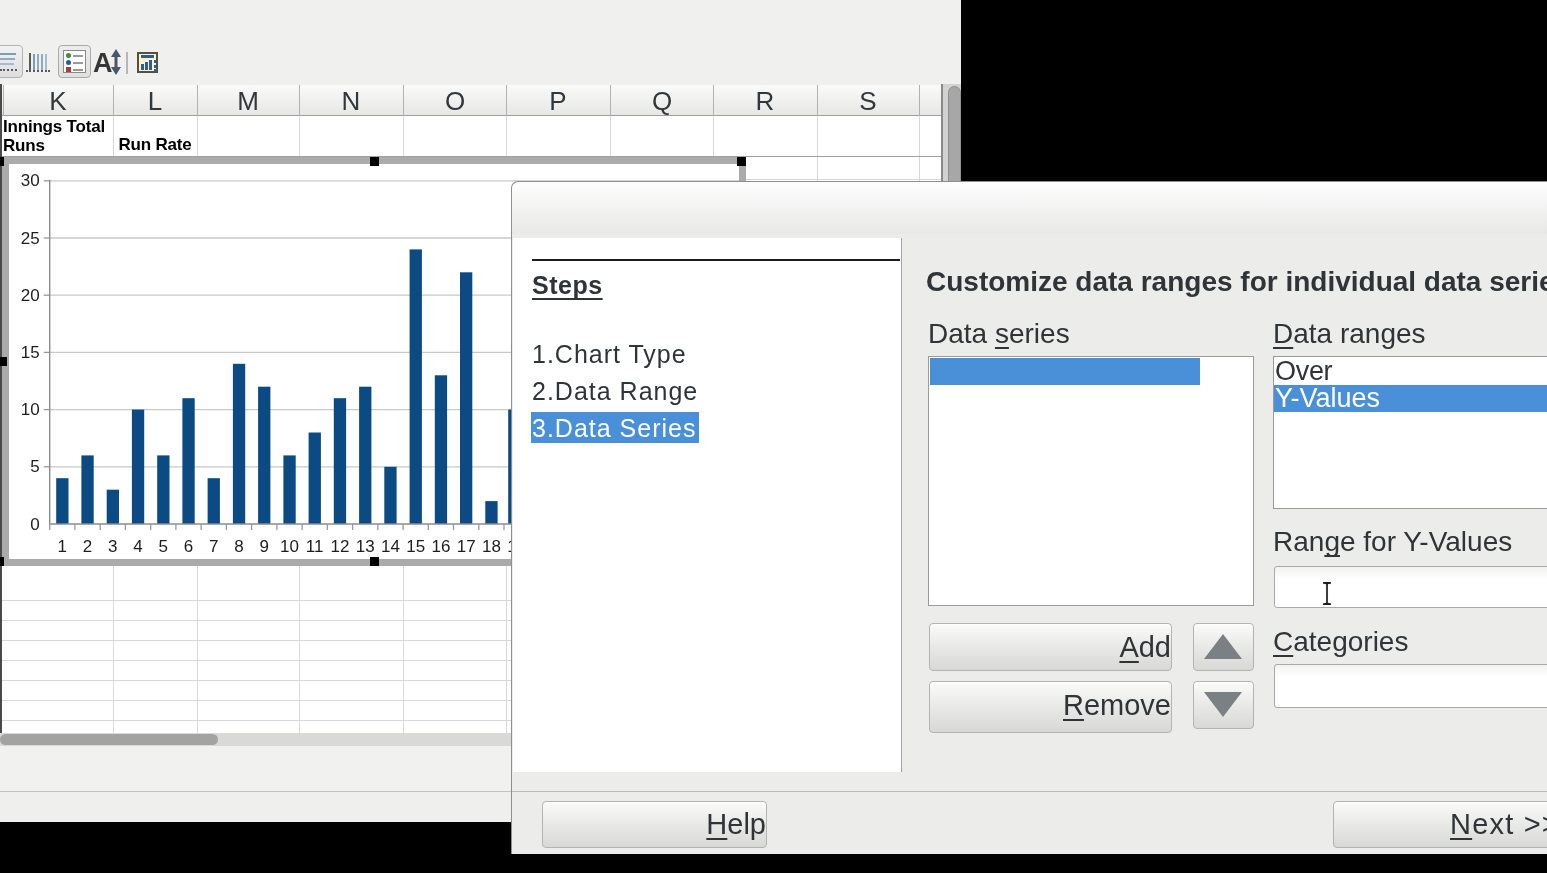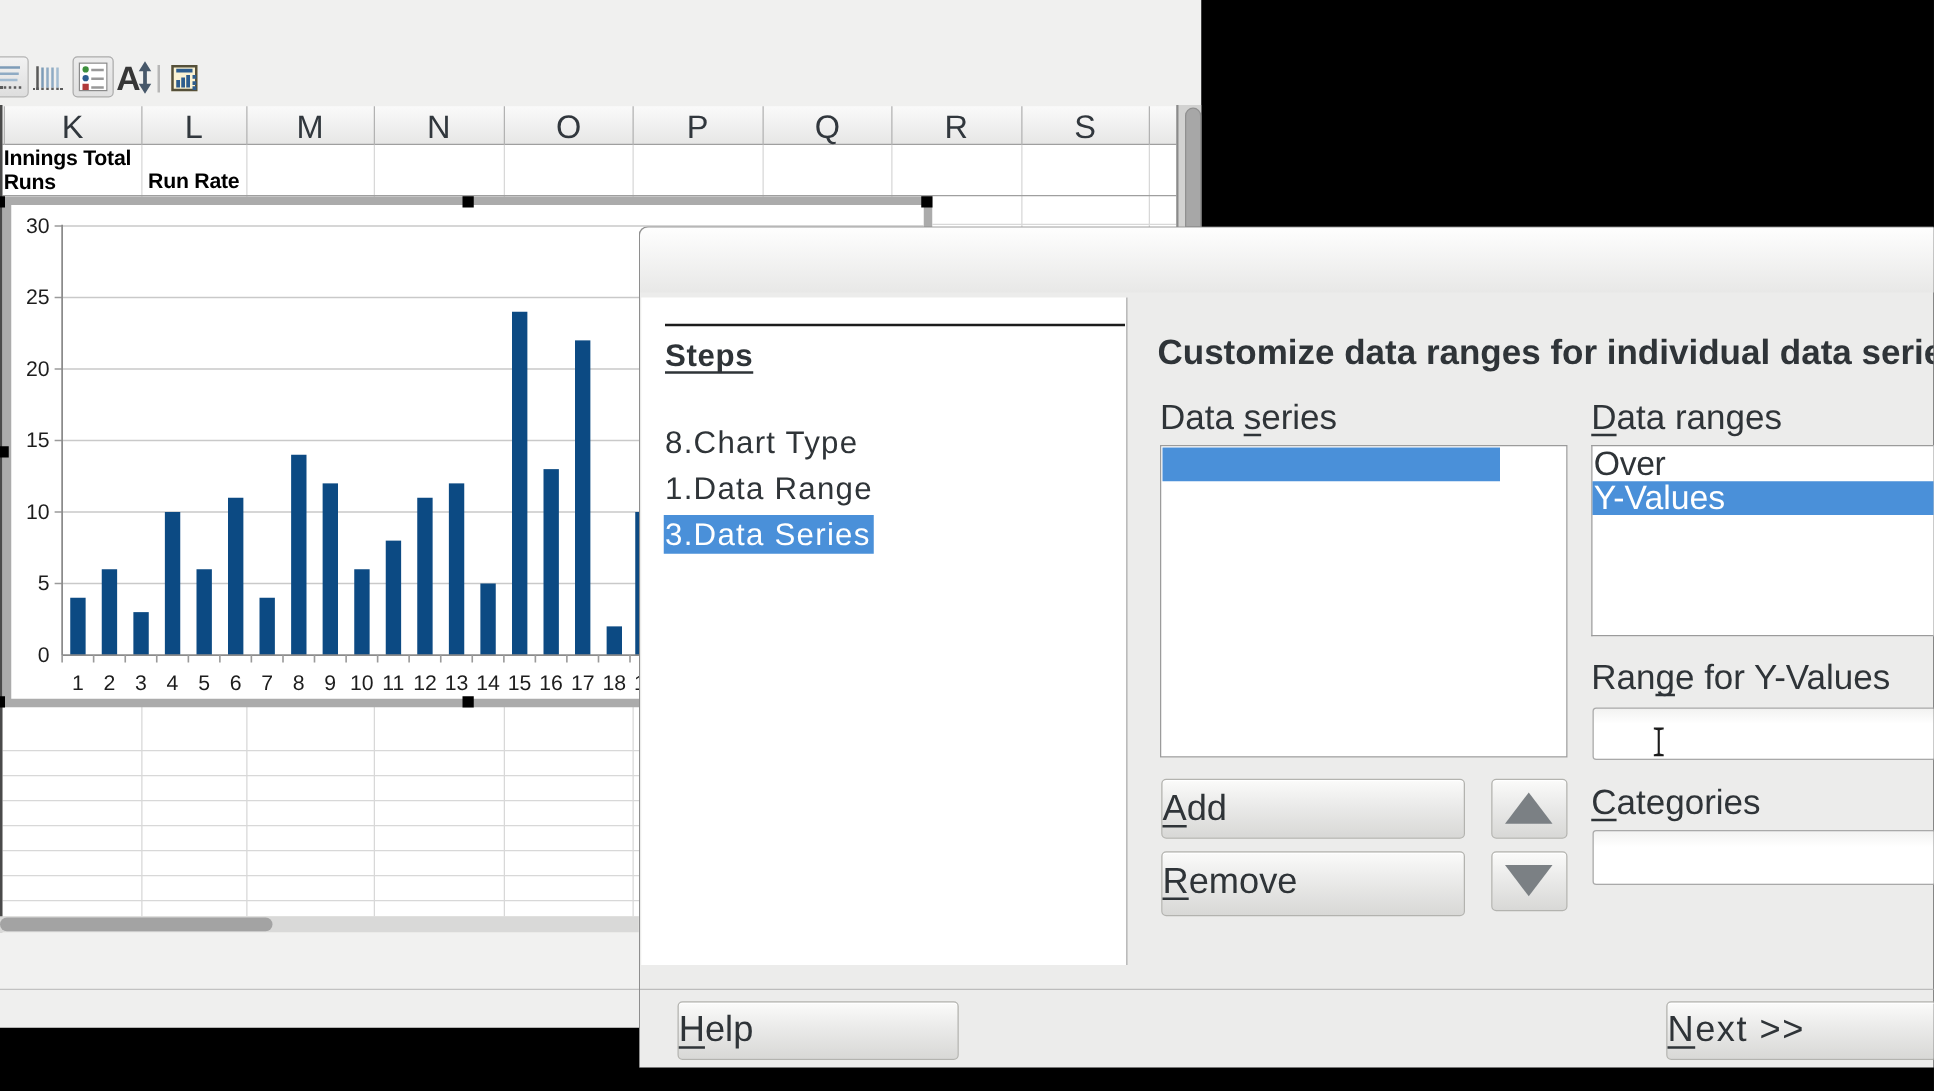--- a/index.html
+++ b/index.html
@@ -1,20 +1,20 @@
 <!DOCTYPE html>
 <html><head><meta charset="utf-8">
 <style>
 html,body{margin:0;padding:0;background:#000;}
 *{box-sizing:border-box;}
 body{font-family:"Liberation Sans", sans-serif;}
 #stage{position:relative;width:1547px;height:873px;overflow:hidden;background:#000;}
 .abs{position:absolute;}
 .lbl{position:absolute;color:#2f3438;font-size:28px;white-space:nowrap;}
-.btn{position:absolute;border:1px solid #b3b3af;border-radius:4px;background:linear-gradient(#fbfbfa,#ececeb 40%,#d8d8d6);color:#2f3438;font-size:29px;text-align:left;white-space:nowrap;box-shadow:inset 0 1px 0 #fff;}
+.btn{position:absolute;border:1px solid #b3b3af;border-radius:4px;background:linear-gradient(#fbfbfa,#ececeb 40%,#d8d8d6);color:#2f3438;font-size:29px;text-align:right;white-space:nowrap;box-shadow:inset 0 1px 0 #fff;}
 u{text-decoration-thickness:2px;text-underline-offset:4px;text-decoration-skip-ink:none;}
 </style></head>
 <body>
 <div id="stage">
 
 <div class="abs" style="left:0;top:0;width:961px;height:822px;background:#f0f0ef"></div>
 
 <div class="abs" style="left:-30px;top:45px;width:53px;height:33px;border:1px solid #b4b4b4;border-radius:4px;background:linear-gradient(#f2f2f2,#dedede)"></div>
 <div class="abs" style="left:0px;top:53px;width:16px;height:2px;background:#7d9cb8"></div>
 <div class="abs" style="left:0px;top:58px;width:15px;height:2px;background:#8fabc4"></div>
@@ -203,22 +203,22 @@
 <div class="abs" style="left:0;top:791px;width:961px;height:1px;background:#c2c2c2"></div>
 <div class="abs" style="left:0;top:792px;width:961px;height:30px;background:#efefee"></div>
 
 <div class="abs" style="left:511px;top:181px;width:1037px;height:673px;background:#ececeb;border-top:1px solid #8e8e8e;border-left:1px solid #8e8e8e;border-radius:7px 0 0 0;overflow:hidden">
 
   <div class="abs" style="left:0;top:0;width:1037px;height:52px;background:linear-gradient(#fefefe,#e8e8e7);border-radius:7px 0 0 0"></div>
 
   <div class="abs" style="left:1px;top:56px;width:389px;height:534px;background:#fff;border-right:1px solid #a5a5a5"></div>
   <div class="abs" style="left:20px;top:77px;width:368px;height:2px;background:#1c1c1c"></div>
   <div class="abs" style="left:20px;top:89px;font-size:25px;font-weight:bold;color:#2f3438;letter-spacing:0.5px"><u>Steps</u></div>
-  <div class="abs" style="left:20px;top:158px;font-size:25px;color:#2f3438;letter-spacing:1px;white-space:nowrap">8.Chart Type</div>
-  <div class="abs" style="left:20px;top:195px;font-size:25px;color:#2f3438;letter-spacing:1px;white-space:nowrap">1.Data Range</div>
+  <div class="abs" style="left:20px;top:158px;font-size:25px;color:#2f3438;letter-spacing:1px;white-space:nowrap">1.Chart Type</div>
+  <div class="abs" style="left:20px;top:195px;font-size:25px;color:#2f3438;letter-spacing:1px;white-space:nowrap">2.Data Range</div>
   <div class="abs" style="left:19px;top:230px;width:168px;height:31px;background:#4a90d9"></div>
   <div class="abs" style="left:20px;top:232px;font-size:25px;color:#fff;letter-spacing:1px;white-space:nowrap">3.Data Series</div>
 
   <div class="abs" style="left:414px;top:84px;font-size:28px;font-weight:bold;color:#2f3438;white-space:nowrap">Customize data ranges for individual data series</div>
 
   <div class="lbl" style="left:416px;top:136px">Data <u>s</u>eries</div>
   <div class="lbl" style="left:761px;top:136px"><u>D</u>ata ranges</div>
 
   <div class="abs" style="left:416px;top:174px;width:326px;height:250px;background:#fff;border:1px solid #9b9b9b"></div>
   <div class="abs" style="left:418px;top:176px;width:270px;height:27px;background:#4a90d9"></div>

